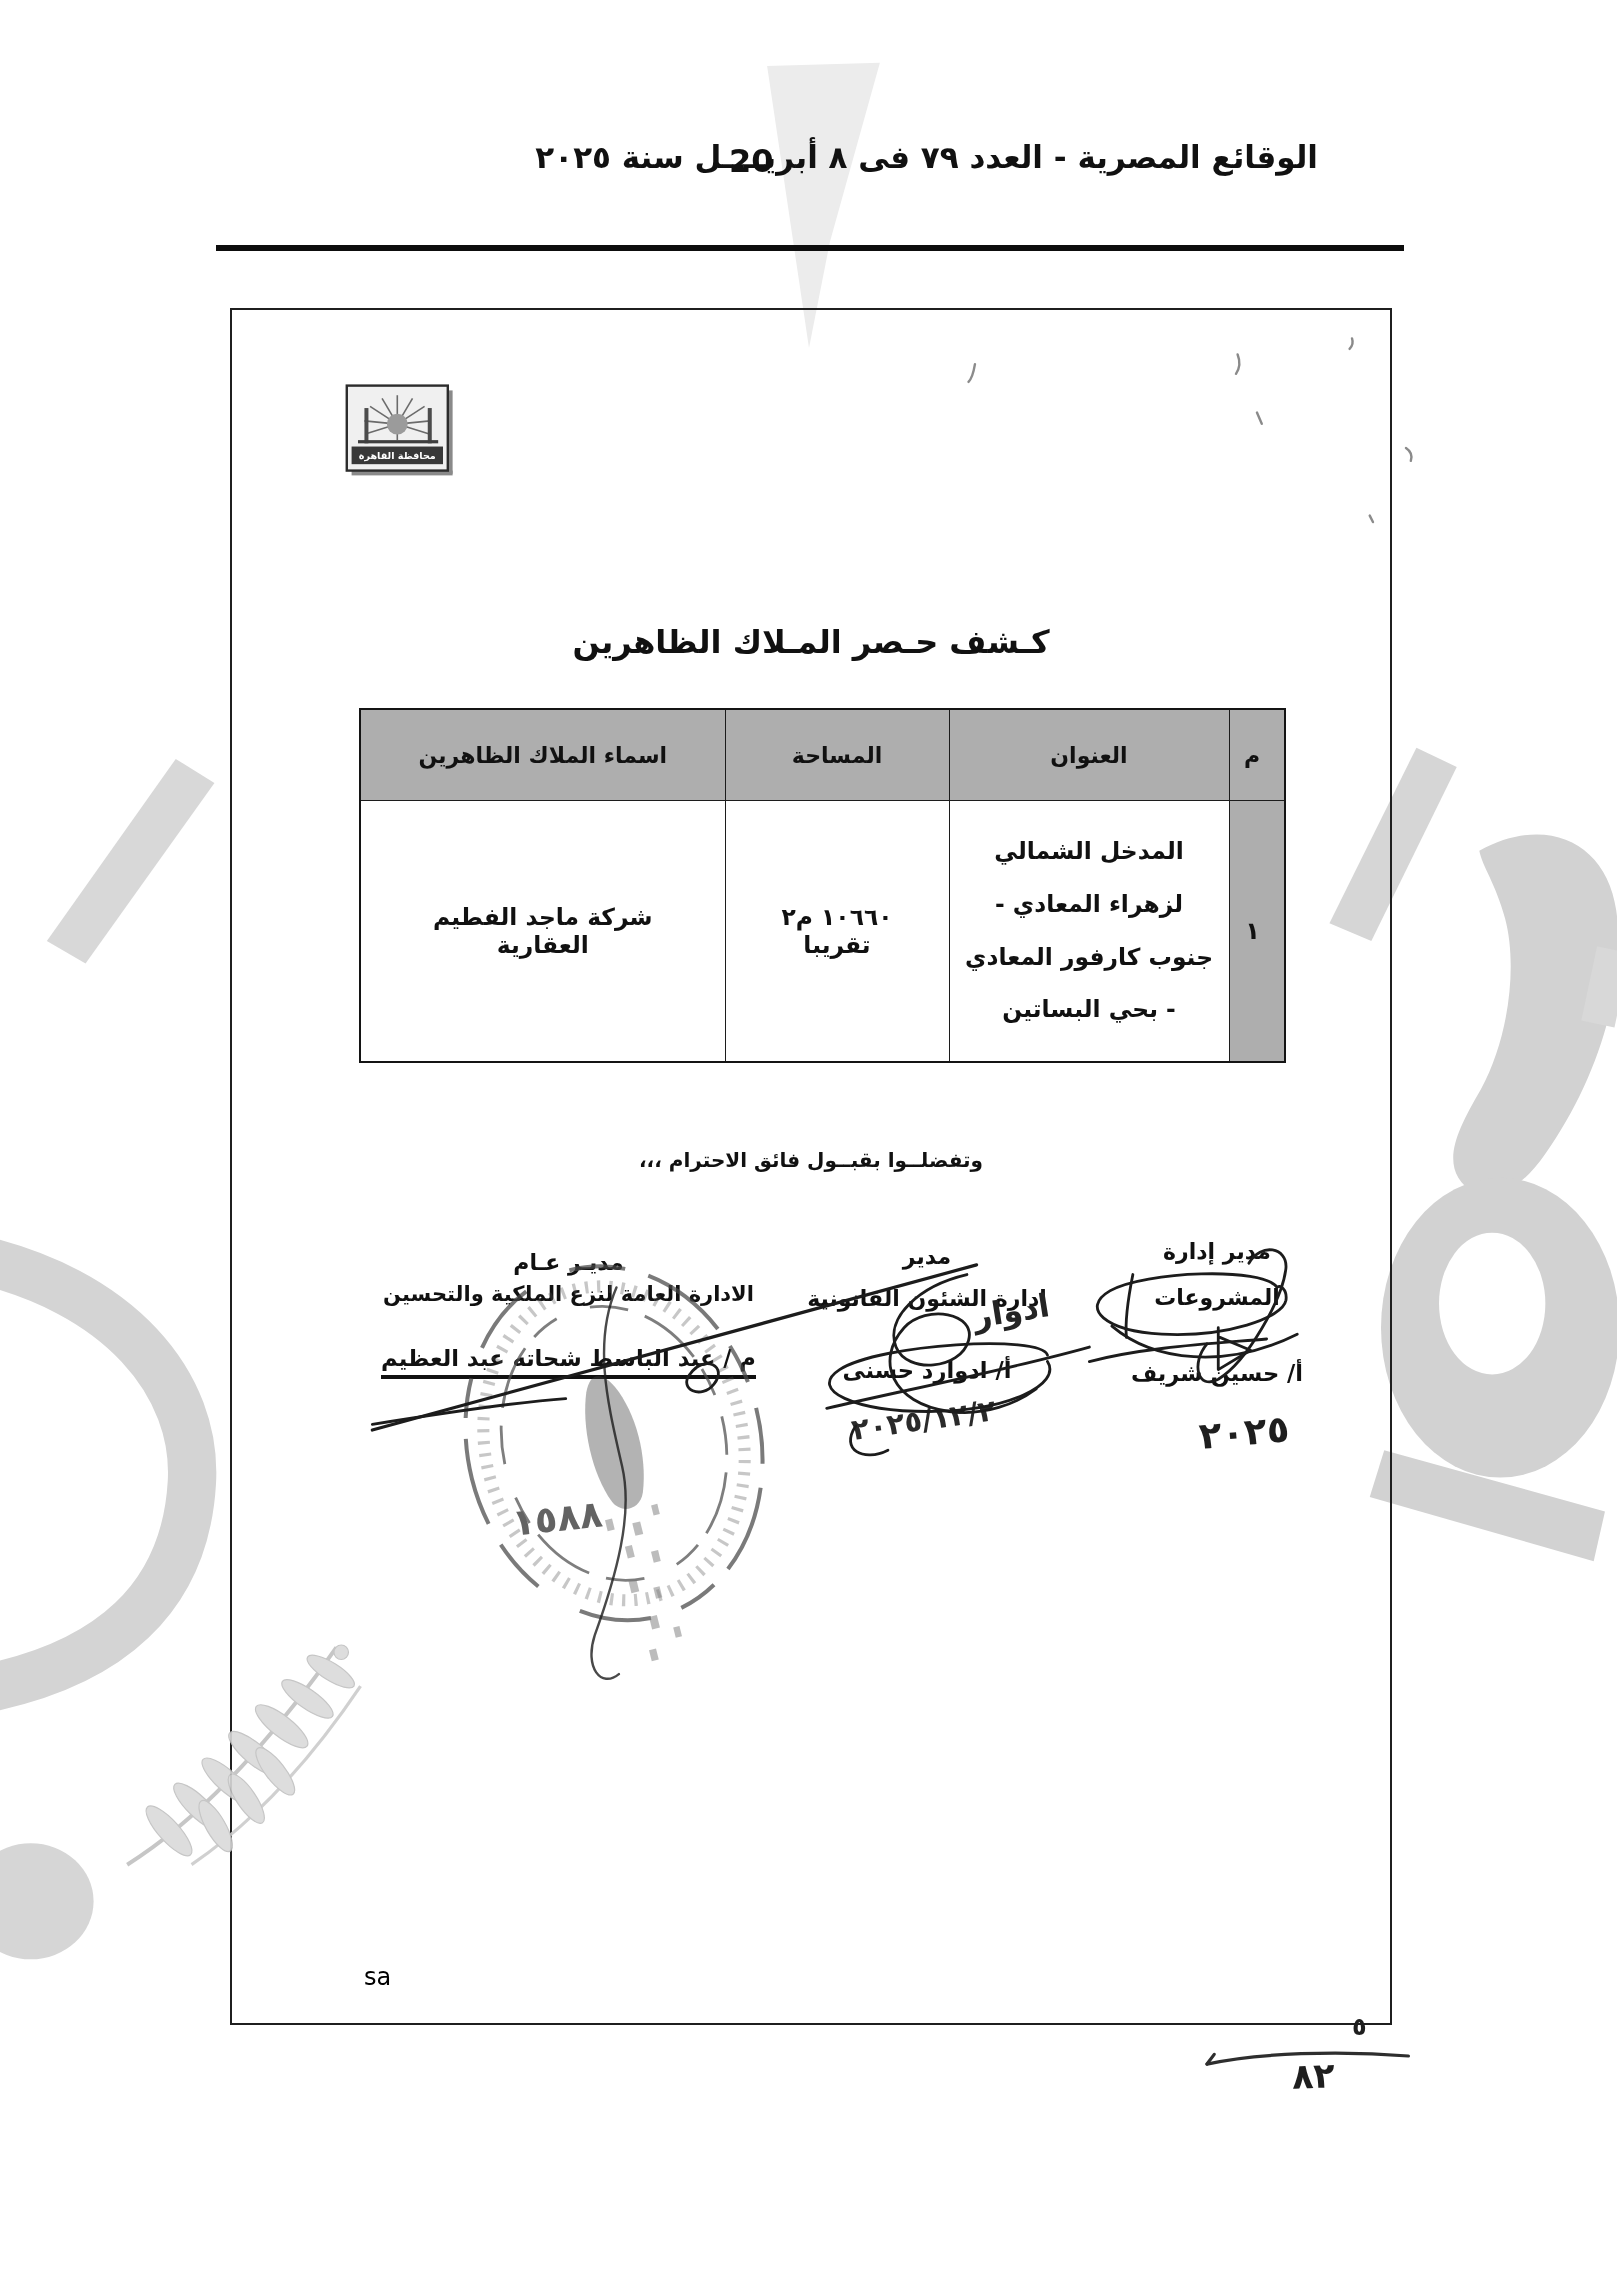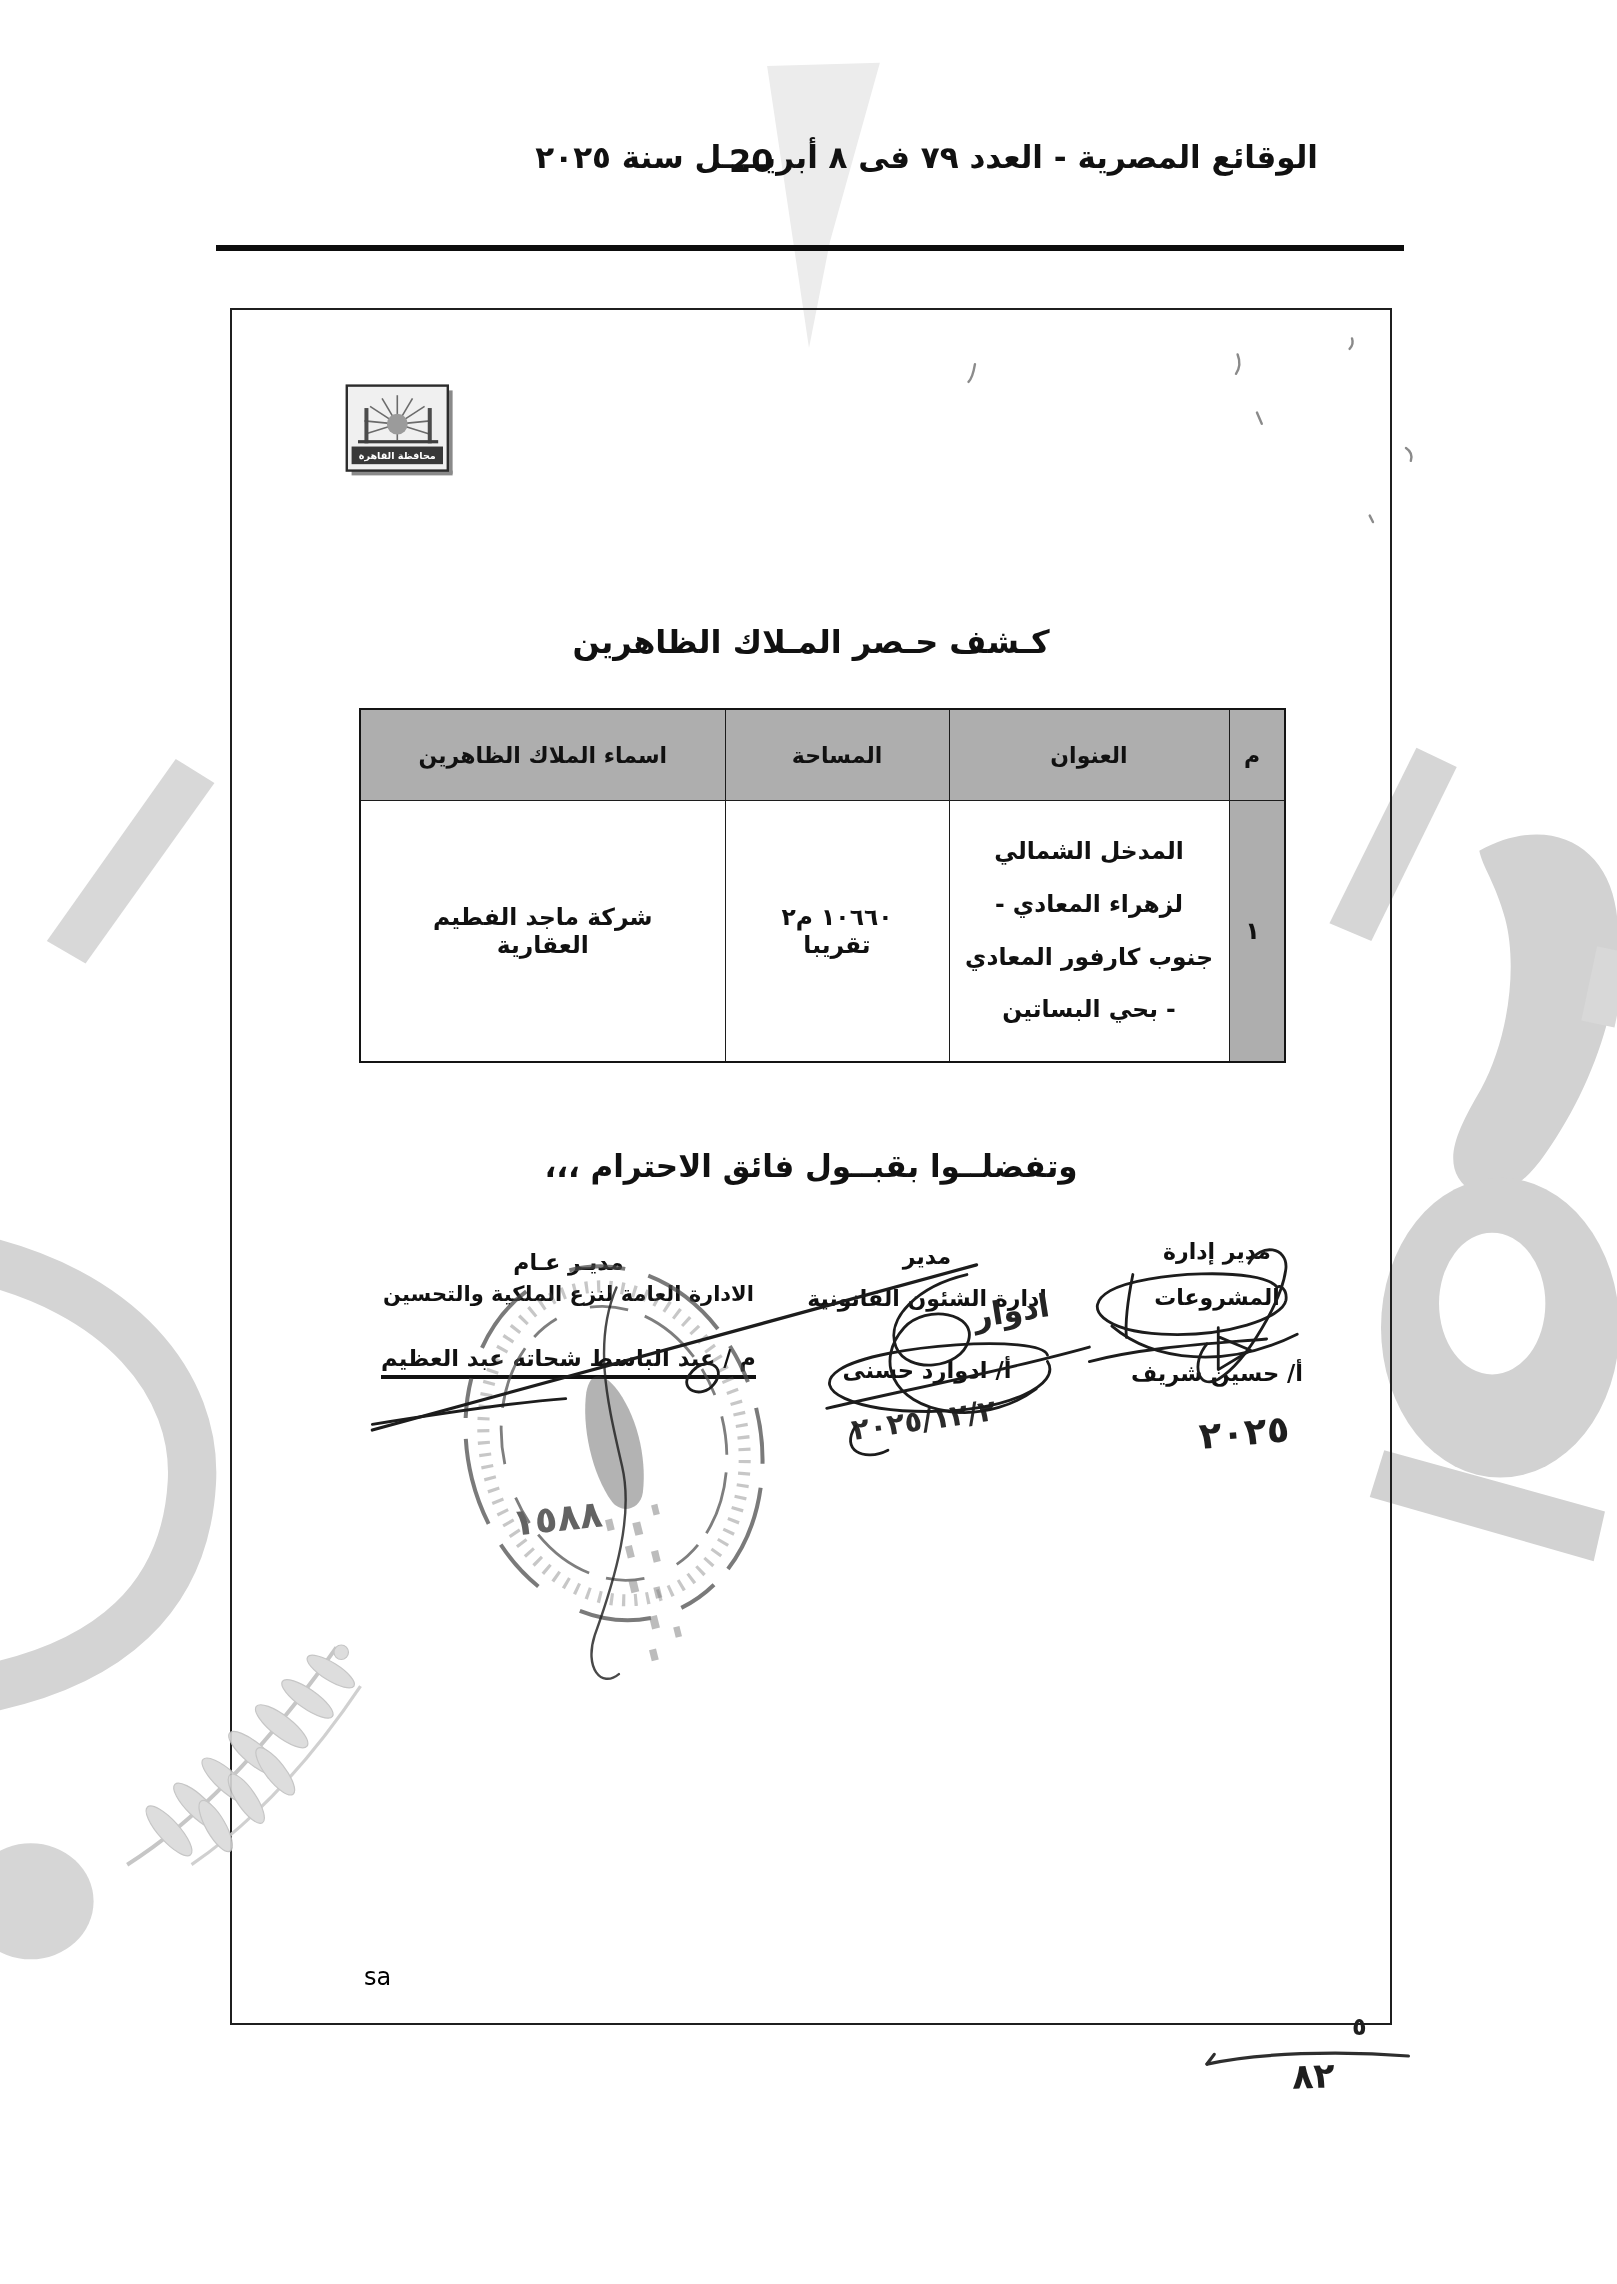--- a/index.html
+++ b/index.html
@@ -64,21 +64,21 @@
   }
   .owners-table{border:2.4px solid #141414;}
   .owners-table th{height:90px;background:#aeaeae;font-size:22px;}
   .owners-table td{height:250px;background:#ffffff;font-size:23.4px;}
   .owners-table td.c-num{background:#aeaeae;font-size:24px;}
   .owners-table td.c-address{line-height:2.25;padding:4.8px 13px;}
 
   
   .closing-line{
     position:absolute;top:838px;left:0;width:100%;text-align:center;direction:rtl;
-    font-size:31px;font-weight:bold;
+    font-size:20px;font-weight:bold;
   }
 
   
   .sig-block{position:absolute;text-align:center;direction:rtl;}
   .sig-block .sig-title{font-size:22px;font-weight:bold;line-height:1.3;}
   .sig-block .sig-title2{font-size:22px;font-weight:bold;margin-top:17.7px;line-height:1.3;}
   .sig-block .sig-name{font-size:22.6px;font-weight:bold;white-space:nowrap;}
   #sig-projects{left:856px;top:928px;width:258px;}
   #sig-projects .sig-name{margin-top:47px;}
   #sig-legal{left:558px;top:933px;width:274px;}

